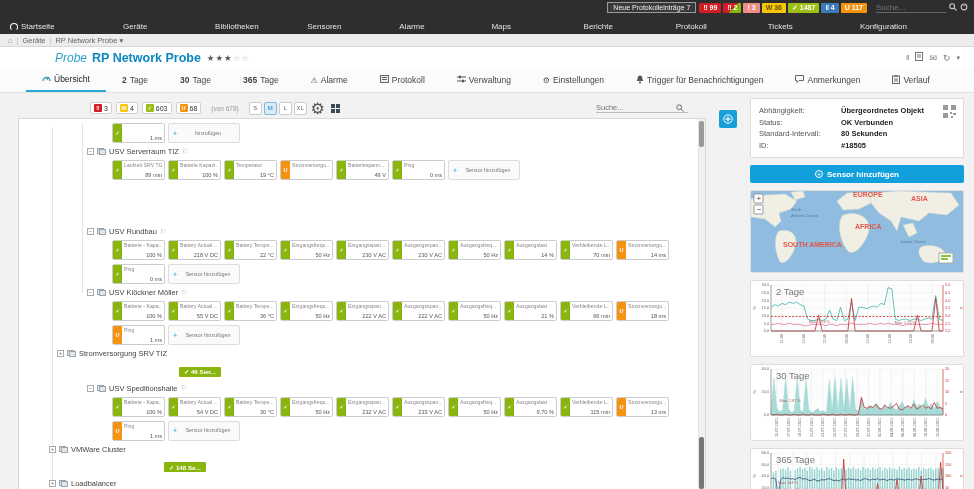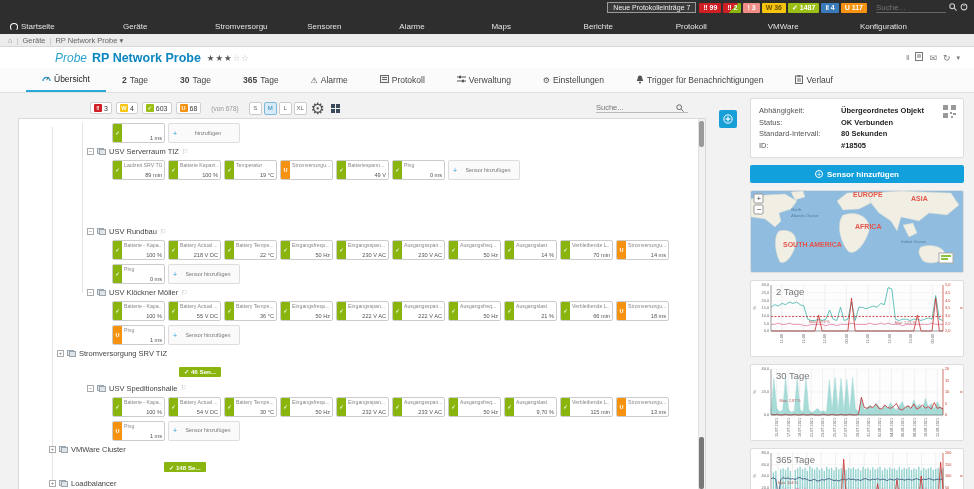--- a/index.html
+++ b/index.html
@@ -84,27 +84,27 @@
   .chartcard{height:77px;overflow:hidden}
   .qr{position:absolute;top:6px;right:7px}
 </style>
 </head>
 <body>
 
 <div class="topbar">
   <div class="topmenu" id="topmenu">
       <span class="mitem"><span class="logo-dot"></span>Startseite</span>
       <span class="mitem">Geräte</span>
-      <span class="mitem">Stromversorgu</span>
+      <span class="mitem">Bibliotheken</span>
       <span class="mitem">Sensoren</span>
       <span class="mitem">Alarme</span>
       <span class="mitem">Maps</span>
       <span class="mitem">Berichte</span>
       <span class="mitem">Protokoll</span>
-      <span class="mitem">VMWare</span>
+      <span class="mitem">Tickets</span>
       <span class="mitem">Konfiguration</span>
     </div>
   <div class="topcontrols">
     <button class="newlog-btn"><span>Neue Protokolleinträge</span>&nbsp;<span>7</span></button>
     <span id="topbadges" style="display:flex;gap:2px">
         <span class="tbadge" style="background: rgb(207, 30, 36);">‼ 99</span>
         <span class="tbadge" style="background: linear-gradient(135deg, rgb(207, 30, 36) 55%, rgb(138, 181, 14) 55%);">‼ 2</span>
         <span class="tbadge" style="background: rgb(240, 141, 134);">! 3</span>
         <span class="tbadge" style="background: rgb(247, 196, 14); color: rgb(106, 82, 0);">W 36</span>
         <span class="tbadge" style="background: rgb(156, 191, 22);">✓ 1487</span>
@@ -193,20 +193,26 @@
     <div class="tab">
       <span class="ticon"><span style="color:#555">⚙</span></span>
       <span>Einstellungen</span>
     </div>
     <div class="tab">
       <span class="ticon"><svg width="8" height="9" viewBox="0 0 8 9">
           <path d="M4 0.5 C5.8 0.5 6.3 2 6.3 3.5 L7.3 6 H0.7 L1.7 3.5 C1.7 2 2.2 0.5 4 0.5 Z" fill="#555"></path>
           <circle cx="4" cy="7.4" r="1" fill="#555"></circle>
         </svg></span>
       <span>Trigger für Benachrichtigungen</span>
+    </div>
+    <div class="tab">
+      <span class="ticon"><svg width="9" height="8" viewBox="0 0 9 8">
+          <path d="M0.5 0.5 h8 v5 h-4.5 l-2 2 v-2 h-1.5 Z" fill="none" stroke="#666"></path>
+        </svg></span>
+      <span>Anmerkungen</span>
     </div>
     <div class="tab">
       <span class="ticon"><svg width="8" height="9" viewBox="0 0 8 9">
           <rect x="0.5" y="1" width="7" height="7.5" fill="none" stroke="#666"></rect>
           <rect x="2.5" y="0.2" width="3" height="1.6" fill="#666"></rect>
           <line x1="2" y1="4" x2="6" y2="4" stroke="#666"></line>
           <line x1="2" y1="6" x2="6" y2="6" stroke="#666"></line>
         </svg></span>
       <span>Verlauf</span>
     </div>

